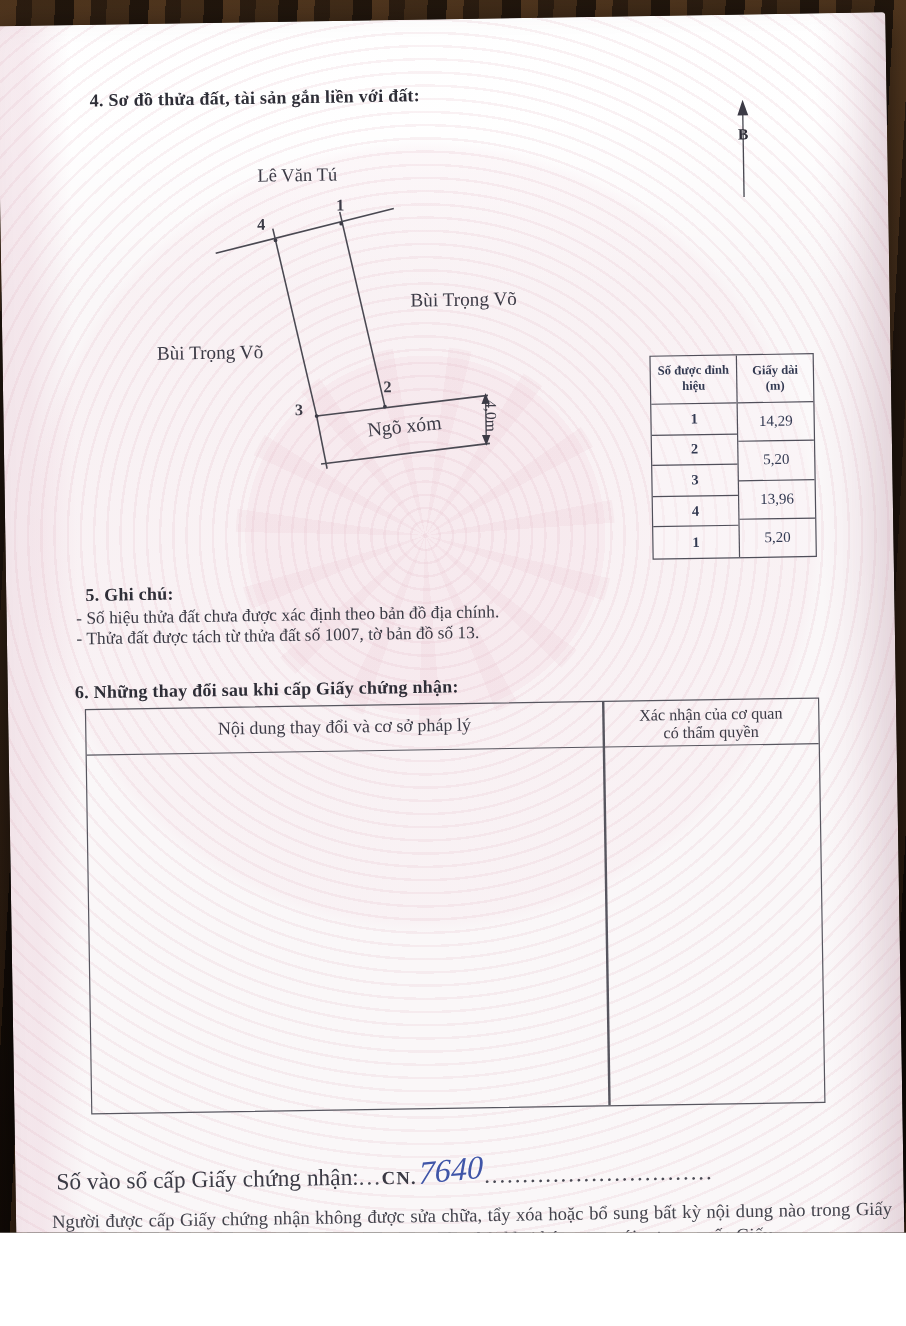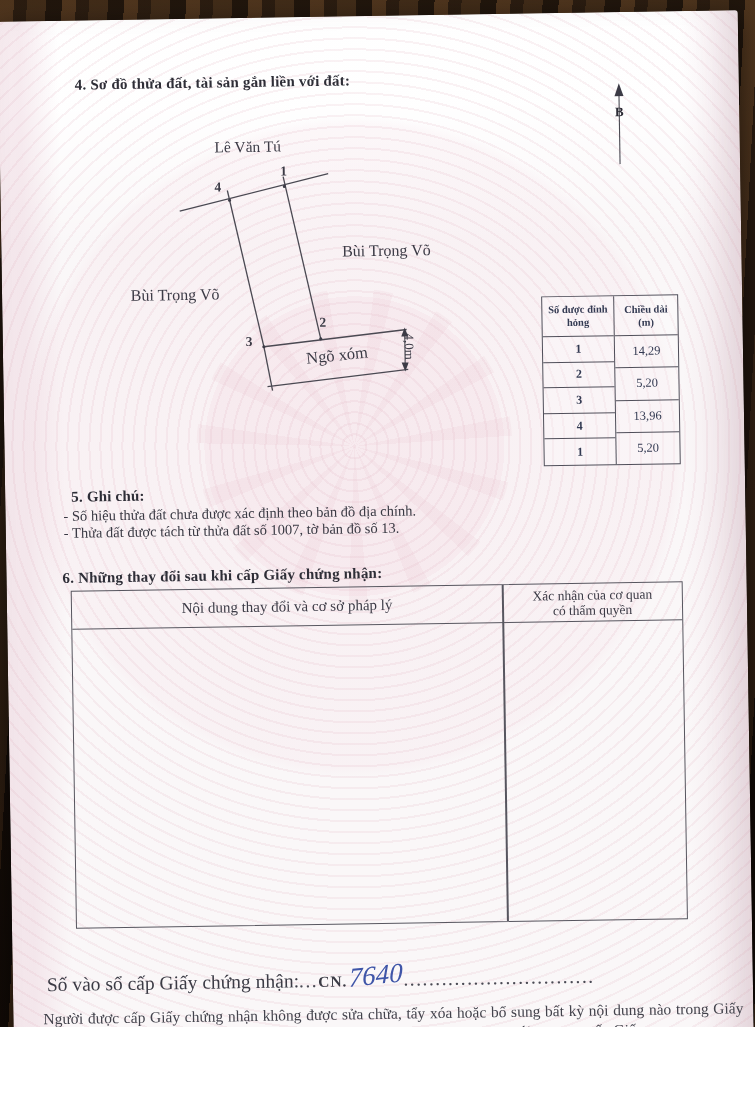--- a/index.html
+++ b/index.html
@@ -125,31 +125,31 @@
     <div class="abs dg-label" style="left:108px;top:267px;width:130px;font-size:16px;">Bùi Trọng Võ</div>
     <div class="abs dg-vertex" style="left:317px;top:298px;">2</div>
     <div class="abs dg-vertex" style="left:243px;top:316px;">3</div>
     <div class="abs dg-label road-label" style="left:284px;top:329px;width:100px;">Ngõ xóm</div>
     <div class="abs dim-label" style="left:414px;top:318px;">4,0m</div>
 
     <div class="abs vtx-table">
       <div class="vtx-col1">
         <div class="vtx-h">
           <span>Số được đỉnh</span>
-          <span>hỏng</span>
+          <span>hiệu</span>
         </div>
         <div class="vtx-cell">1</div>
         <div class="vtx-cell">2</div>
         <div class="vtx-cell">3</div>
         <div class="vtx-cell">4</div>
         <div class="vtx-cell">1</div>
       </div>
       <div class="vtx-col2">
         <div class="vtx-h">
-          <span>Chiều dài</span>
+          <span>Giấy dài</span>
           <span>(m)</span>
         </div>
         <div class="vtx-val">14,29</div>
         <div class="vtx-val">5,20</div>
         <div class="vtx-val">13,96</div>
         <div class="vtx-val">5,20</div>
       </div>
     </div>
 
     <div class="abs sec-heading" style="left:66px;top:468px;">5. Ghi chú:</div>

